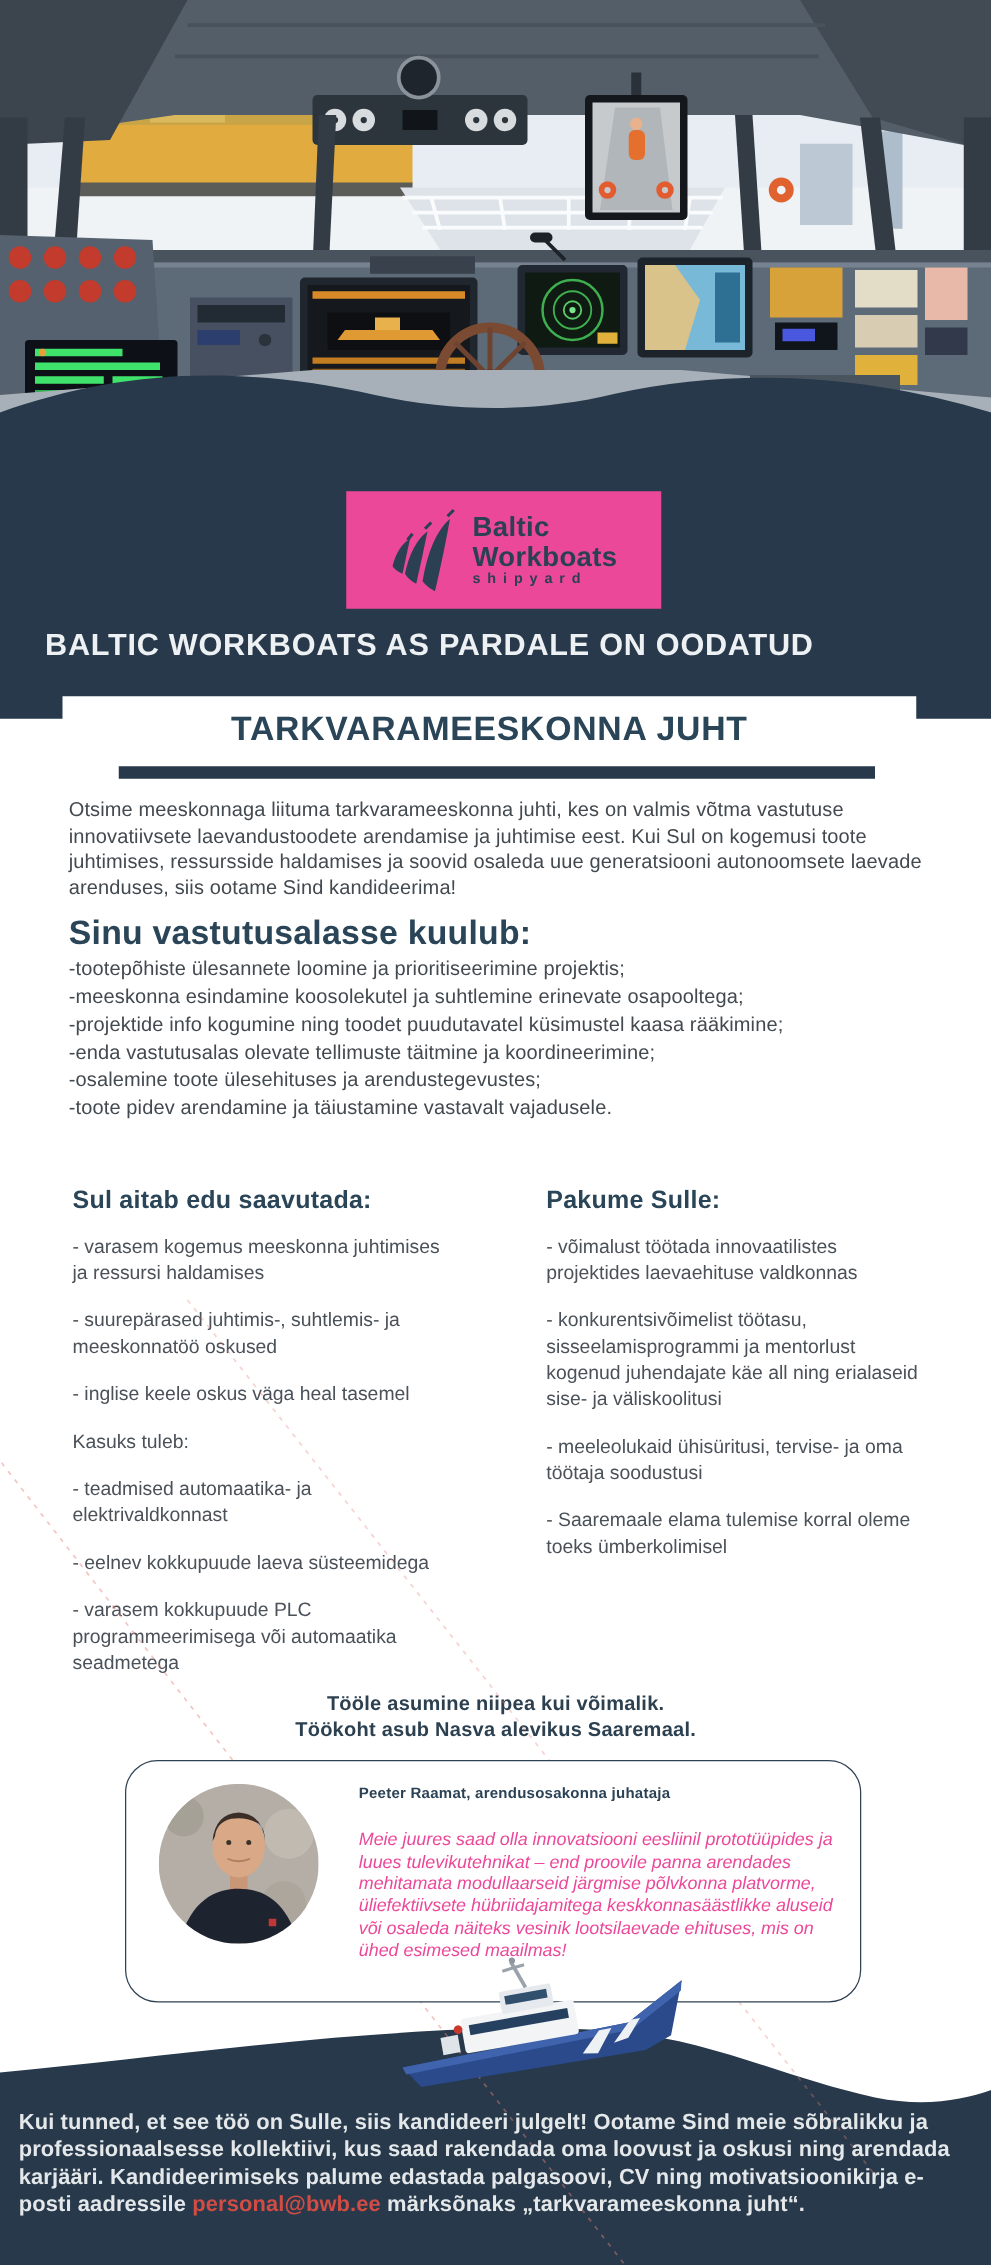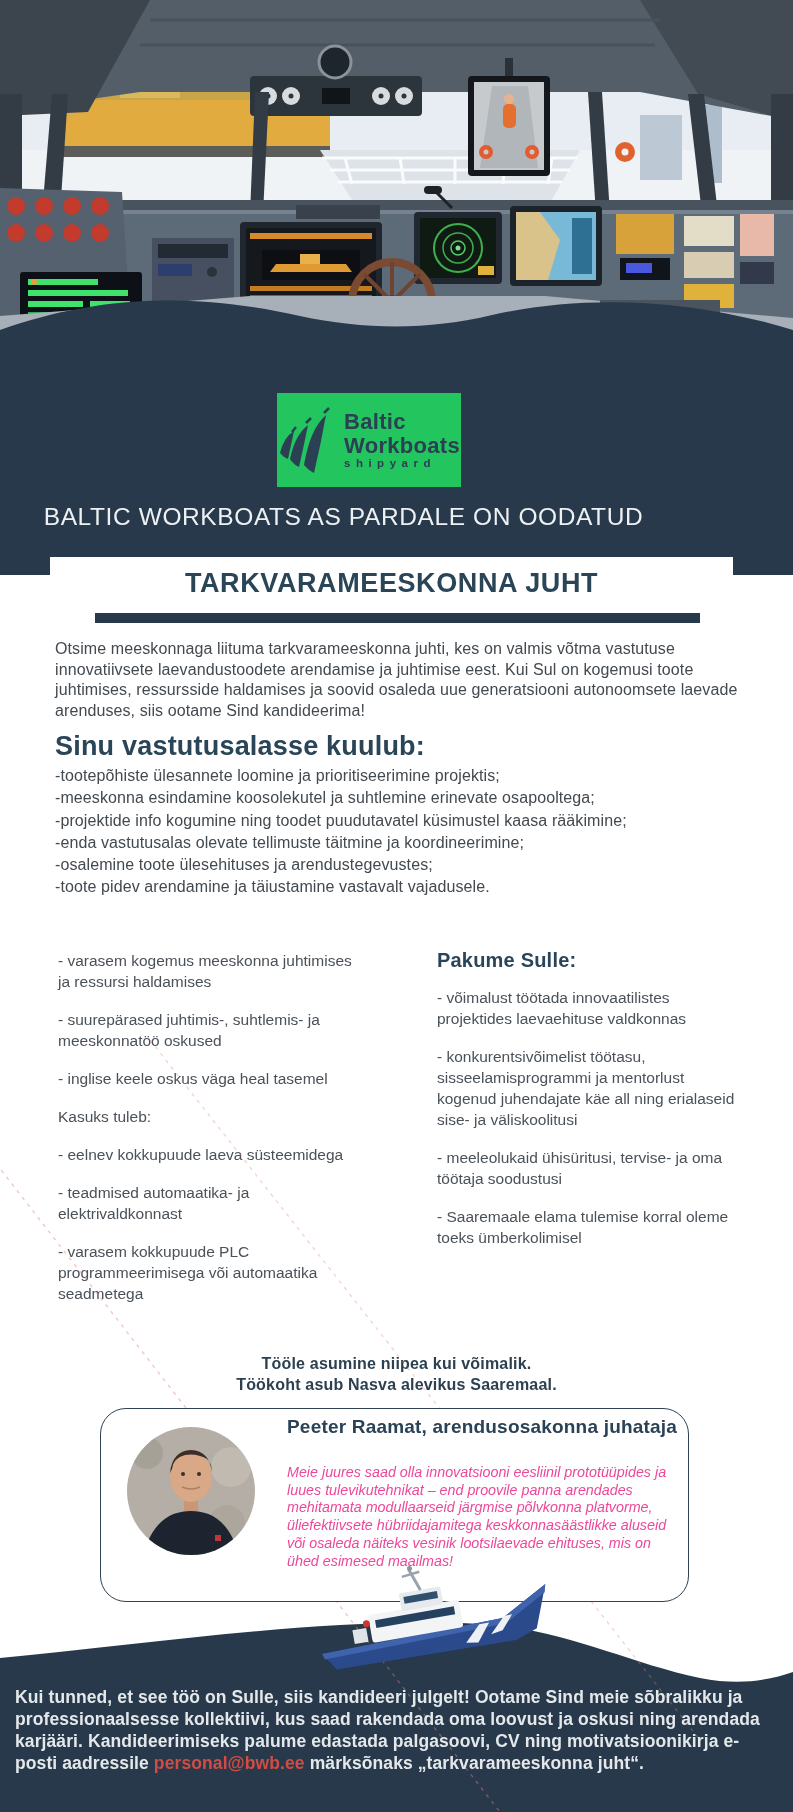--- a/index.html
+++ b/index.html
@@ -13,31 +13,31 @@
   .abs { position:absolute; }
 
   
   .hero { left:0; top:0; width:793px; height:345px; }
 
   
   .navy-band { left:0; top:344px; width:793px; height:231px; background:#27394a; }
 
   
   .logo-box {
-    left:277px; top:393px; width:184px; height:94px; background:#22c55e;
+    left:277px; top:393px; width:252px; height:94px; background:#ec4899;
     display:flex; align-items:center; justify-content:center; gap:10px; z-index:3;
   }
   .logo-text { color:#2b4053; line-height:1; }
   .logo-text .l1, .logo-text .l2 { font-size:22px; font-weight:bold; letter-spacing:.3px; }
   .logo-text .l2 { margin-top:2px; }
   .logo-text .l3 { font-size:11.5px; font-weight:bold; letter-spacing:5.5px; margin-top:1px; }
 
   .welcome {
     left:0; top:503px; width:687px; text-align:center; color:#eef1f3;
-    font-size:24.5px; letter-spacing:.6px; font-weight:400; z-index:3;
+    font-size:24.5px; letter-spacing:.6px; font-weight:700; z-index:3;
   }
 
   .banner {
     left:50px; top:557px; width:683px; height:52px; background:#ffffff; z-index:4;
     display:flex; align-items:center; justify-content:center;
   }
   .banner span { color:#2a4557; font-size:27px; font-weight:bold; letter-spacing:.6px; }
   .title-bar { left:95px; top:613px; width:605px; height:10px; background:#27394a; z-index:4; }
 
   .intro {
@@ -58,21 +58,21 @@
   .notice {
     left:0; top:1353px; width:793px; text-align:center;
     color:#2c4050; font-weight:bold; font-size:16px; line-height:21px; letter-spacing:.2px;
   }
 
   .card {
     left:100px; top:1408px; width:589px; height:194px; background:#ffffff;
     border:1.6px solid #2f4254; border-radius:26px; z-index:2;
   }
   .avatar { position:absolute; left:26px; top:18px; width:128px; height:128px; border-radius:50%; overflow:hidden; }
-  .card-name { position:absolute; left:186px; top:7px; color:#2b4256; font-size:19px; font-weight:bold; letter-spacing:.2px;text-align:right; }
+  .card-name { position:absolute; left:186px; top:18px; color:#2b4256; font-size:12px; font-weight:bold; letter-spacing:.2px;text-align:right; }
   .card-quote {
     position:absolute; left:186px; top:55px; width:386px;
     color:#ec4899; font-style:italic; font-size:14.3px; line-height:17.7px;
   }
 
   .deco-lines { left:0; top:1020px; width:793px; height:792px; pointer-events:none; z-index:1; }
 
   .ship { left:312px; top:1560px; width:244px; height:122px; transform:rotate(-10deg); z-index:2; }
 
   .footer-wave { left:0; top:1600px; width:793px; height:212px; }
@@ -276,26 +276,27 @@
   <div class="abs resp-list">
     <div class="li">-tootepõhiste ülesannete loomine ja prioritiseerimine projektis;</div>
     <div class="li">-meeskonna esindamine koosolekutel ja suhtlemine erinevate osapooltega;</div>
     <div class="li">-projektide info kogumine ning toodet puudutavatel küsimustel kaasa rääkimine;</div>
     <div class="li">-enda vastutusalas olevate tellimuste täitmine ja koordineerimine;</div>
     <div class="li">-osalemine toote ülesehituses ja arendustegevustes;</div>
     <div class="li">-toote pidev arendamine ja täiustamine vastavalt vajadusele.</div>
   </div>
 
   <div class="abs col col-left">
+    <h3>Sul aitab edu saavutada:</h3>
     <div class="li">- varasem kogemus meeskonna juhtimises ja ressursi haldamises</div>
     <div class="li">- suurepärased juhtimis-, suhtlemis- ja meeskonnatöö oskused</div>
     <div class="li">- inglise keele oskus väga heal tasemel</div>
     <div class="sub">Kasuks tuleb:</div>
+    <div class="li">- teadmised automaatika- ja elektrivaldkonnast</div>
     <div class="li">- eelnev kokkupuude laeva süsteemidega</div>
-    <div class="li">- teadmised automaatika- ja elektrivaldkonnast</div>
     <div class="li">- varasem kokkupuude PLC programmeerimisega või automaatika seadmetega</div>
   </div>
 
   <div class="abs col col-right">
     <h3>Pakume Sulle:</h3>
     <div class="li">- võimalust töötada innovaatilistes projektides laevaehituse valdkonnas</div>
     <div class="li">- konkurentsivõimelist töötasu, sisseelamisprogrammi ja mentorlust kogenud juhendajate käe all ning erialaseid sise- ja väliskoolitusi</div>
     <div class="li">- meeleolukaid ühisüritusi, tervise- ja oma töötaja soodustusi</div>
     <div class="li">- Saaremaale elama tulemise korral oleme toeks ümberkolimisel</div>
   </div>

